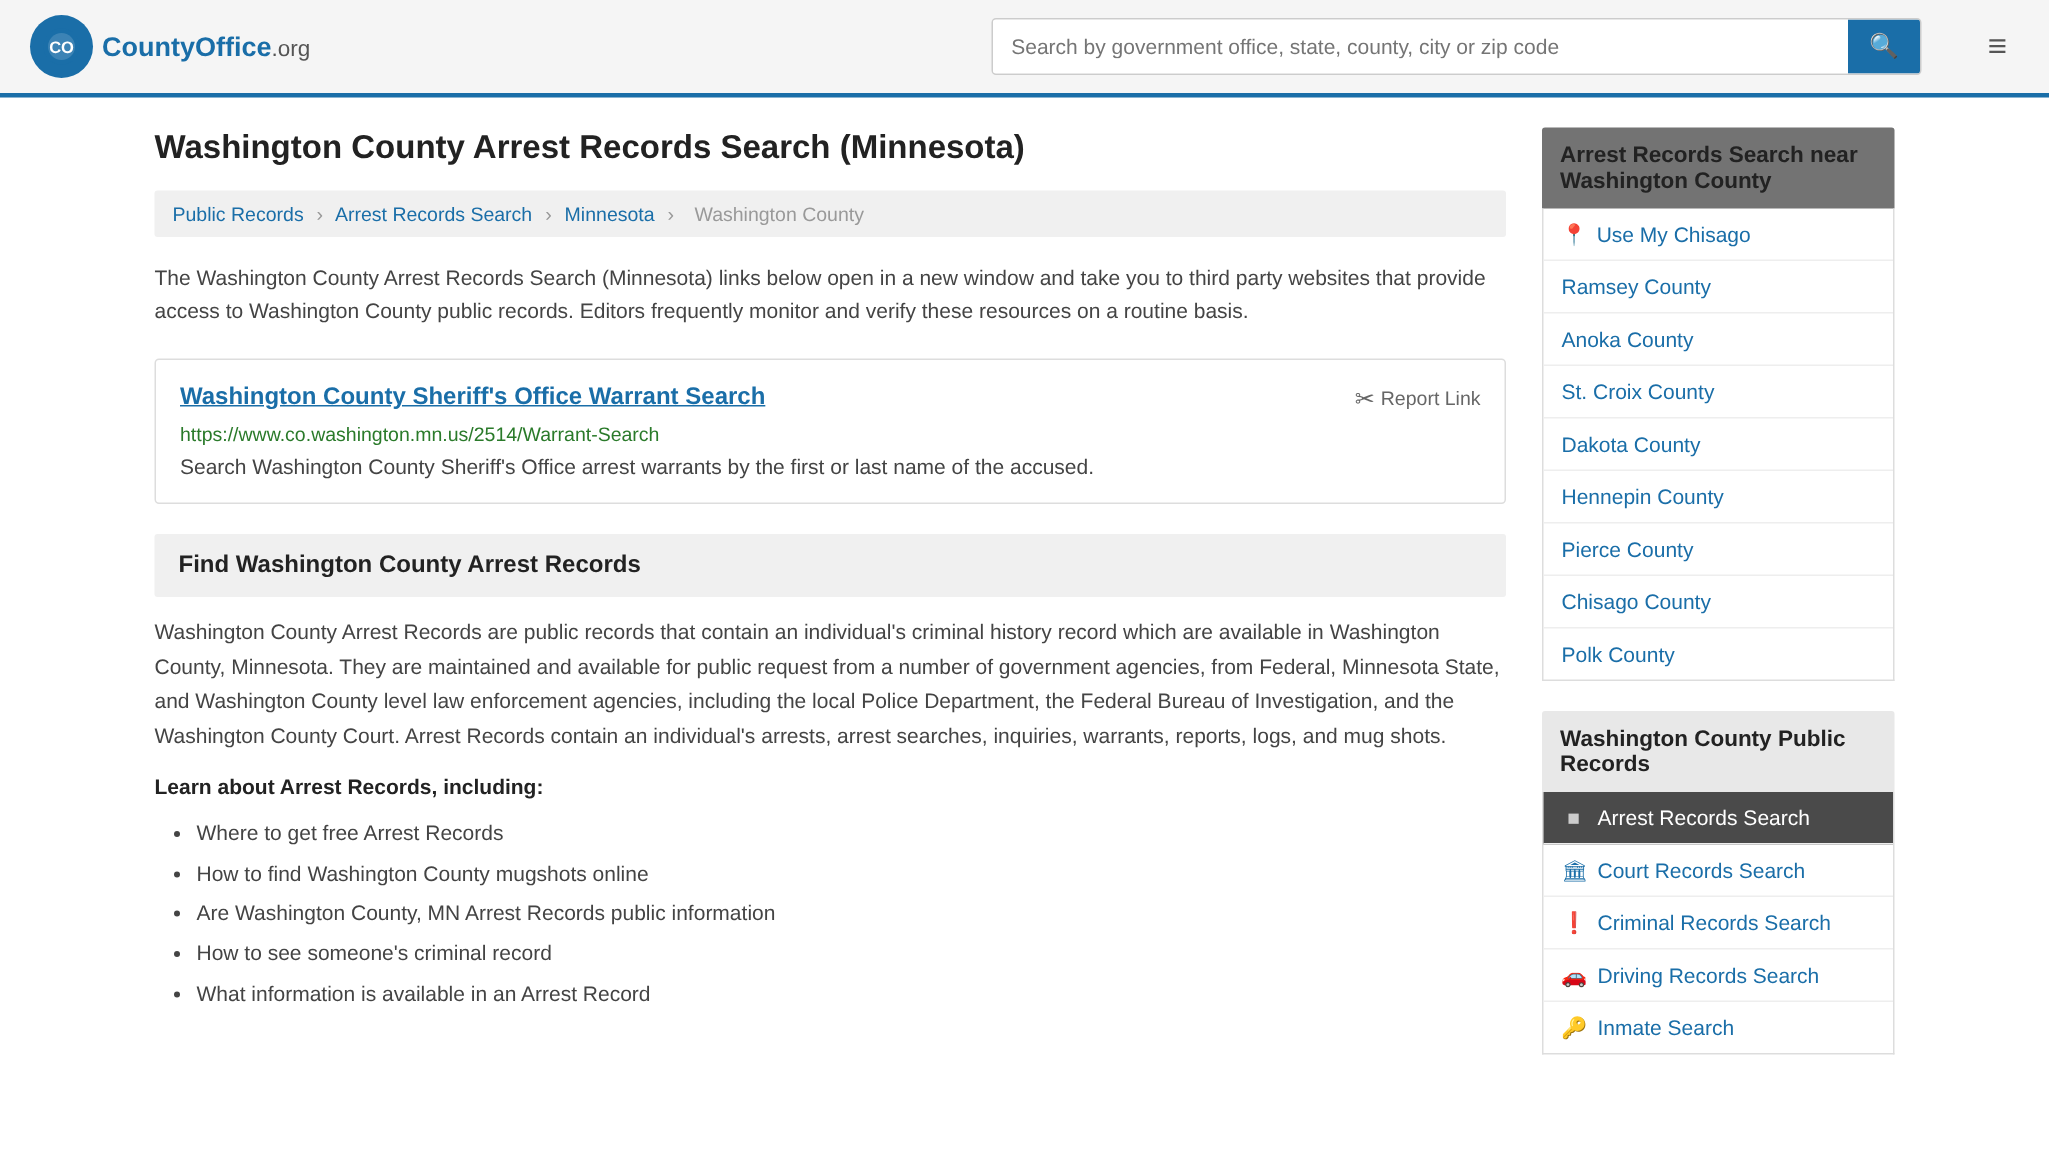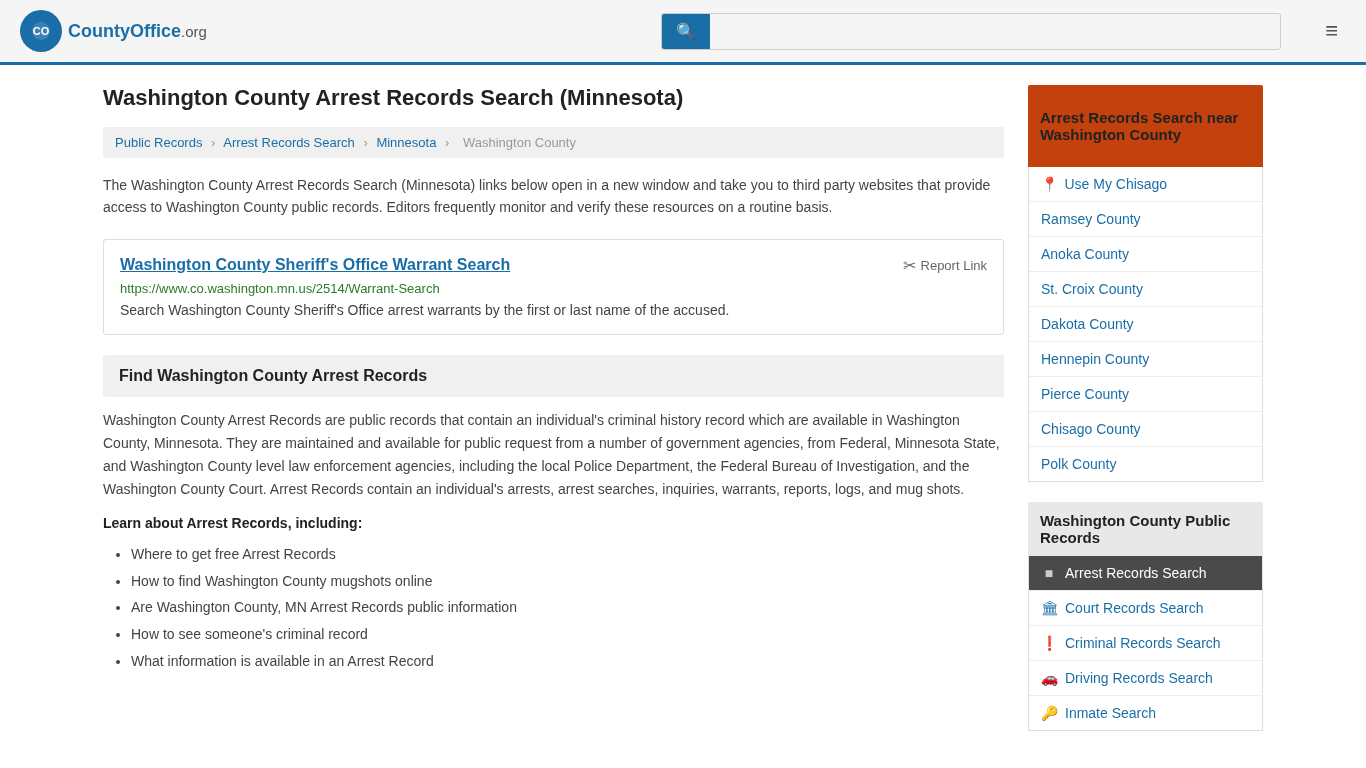--- a/index.html
+++ b/index.html
@@ -194,22 +194,22 @@
     .learn-list {
       list-style: disc;
       padding-left: 28px;
       font-size: 14px;
       color: #444;
       line-height: 1.9;
     }
 
     
     .sidebar-section-title {
-      background: #c2410c;
-      padding: 24px 12px;
+      background: #737373;
+      padding: 10px 12px;
       font-size: 15px;
       font-weight: bold;
       color: #222;
       margin-bottom: 0;
       border-radius: 2px 2px 0 0;
     }
     .sidebar-links {
       border: 1px solid #ddd;
       border-top: none;
       margin-bottom: 20px;
@@ -280,20 +280,21 @@
         <circle cx="13" cy="13" r="12" fill="#1a6ea8"></circle>
         <circle cx="13" cy="13" r="9" fill="white" opacity="0.15"></circle>
         <text x="13" y="17" text-anchor="middle" fill="white" font-size="11" font-weight="bold" font-family="Arial">CO</text>
       </svg>
     </div>
     <div class="logo-text">
       <span>CountyOffice</span><span style="color:#555;font-weight:normal;font-size:15px;">.org</span>
     </div>
   </a>
   <div class="search-bar">
+    <input type="text" placeholder="Search by government office, state, county, city or zip code" style="">
     <button>🔍</button>
   </div>
   <button class="menu-btn">≡</button>
 </header>
 
 <div class="main-container">
 
   <div class="content">
     <h1 class="page-title">Washington County Arrest Records Search (Minnesota)</h1>
 

